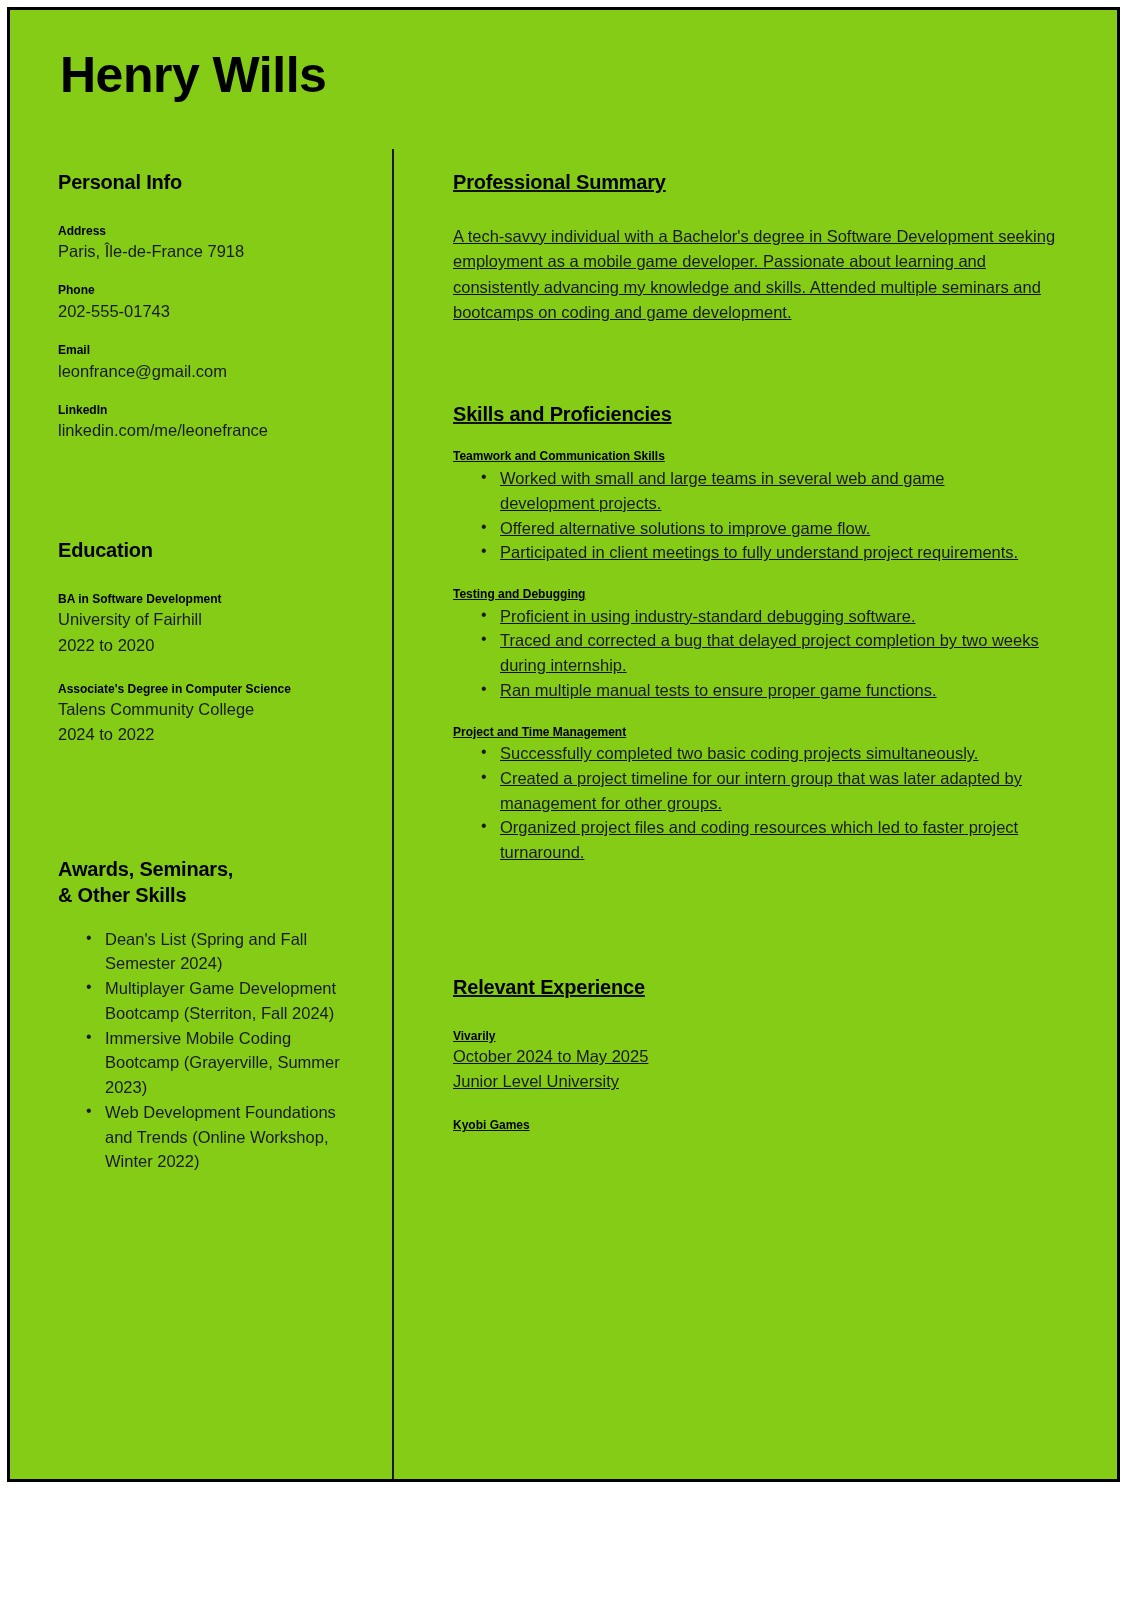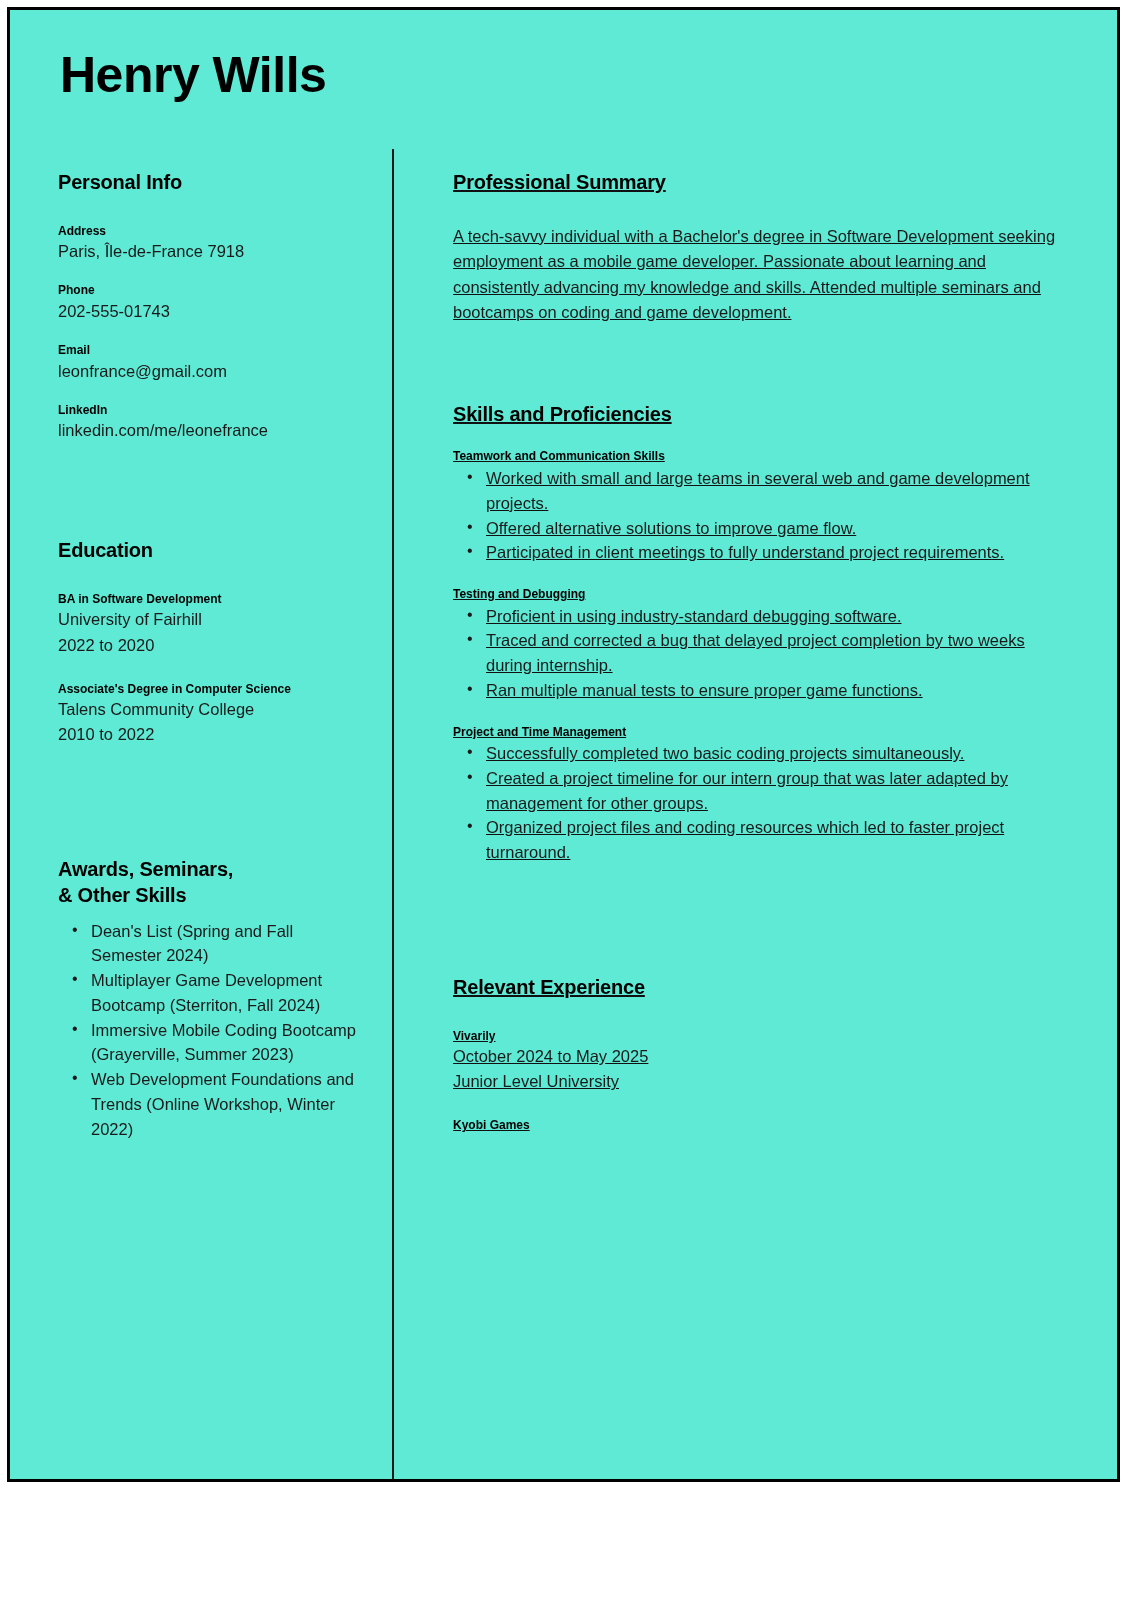--- a/index.html
+++ b/index.html
@@ -16,21 +16,21 @@
   }
 
   #resume-page {
     position: absolute;
     left: 7px;
     top: 7px;
     width: 1113px;
     height: 1475px;
     border: 3px solid #000000;
     box-sizing: border-box;
-    background: #5eead4;
+    background: #84cc16;
   }
 
   .inner {
     position: relative;
     width: 100%;
     height: 100%;
     box-sizing: border-box;
   }
 
   
@@ -106,21 +106,21 @@
   
   .info-block { margin-bottom: 19px; }
   .edu-block  { margin-bottom: 24px; }
   .exp-block  { margin-bottom: 24px; }
 
   .gap-lg { height: 76px; }
   .gap-xl { height: 86px; }
 
   
   ul.bullets {
-    margin: 4px;
+    margin: 18px;
     padding: 0 0 0 27px;
     list-style: none;
   }
   ul.bullets > li {
     position: relative;
     font-size: 16.5px;
     line-height: 1.5;
     color: #1a1a1a;
     margin: 0 0 0 0;
     padding-left: 2px;
@@ -187,21 +187,21 @@
 
         <div class="edu-block">
           <div class="sub-heading">BA in Software Development</div>
           <div class="body-text">University of Fairhill</div>
           <div class="body-text">2022 to 2020</div>
         </div>
 
         <div class="edu-block">
           <div class="sub-heading">Associate's Degree in Computer Science</div>
           <div class="body-text">Talens Community College</div>
-          <div class="body-text">2010 to 2022</div>
+          <div class="body-text">2024 to 2022</div>
         </div>
       </div>
 
       <div class="gap-xl"></div>
 
       <div>
         <div class="section-heading" style="margin-bottom:0">Awards, Seminars,</div>
         <div class="section-heading">&amp; Other Skills</div>
 
         <ul class="bullets awards-list">

